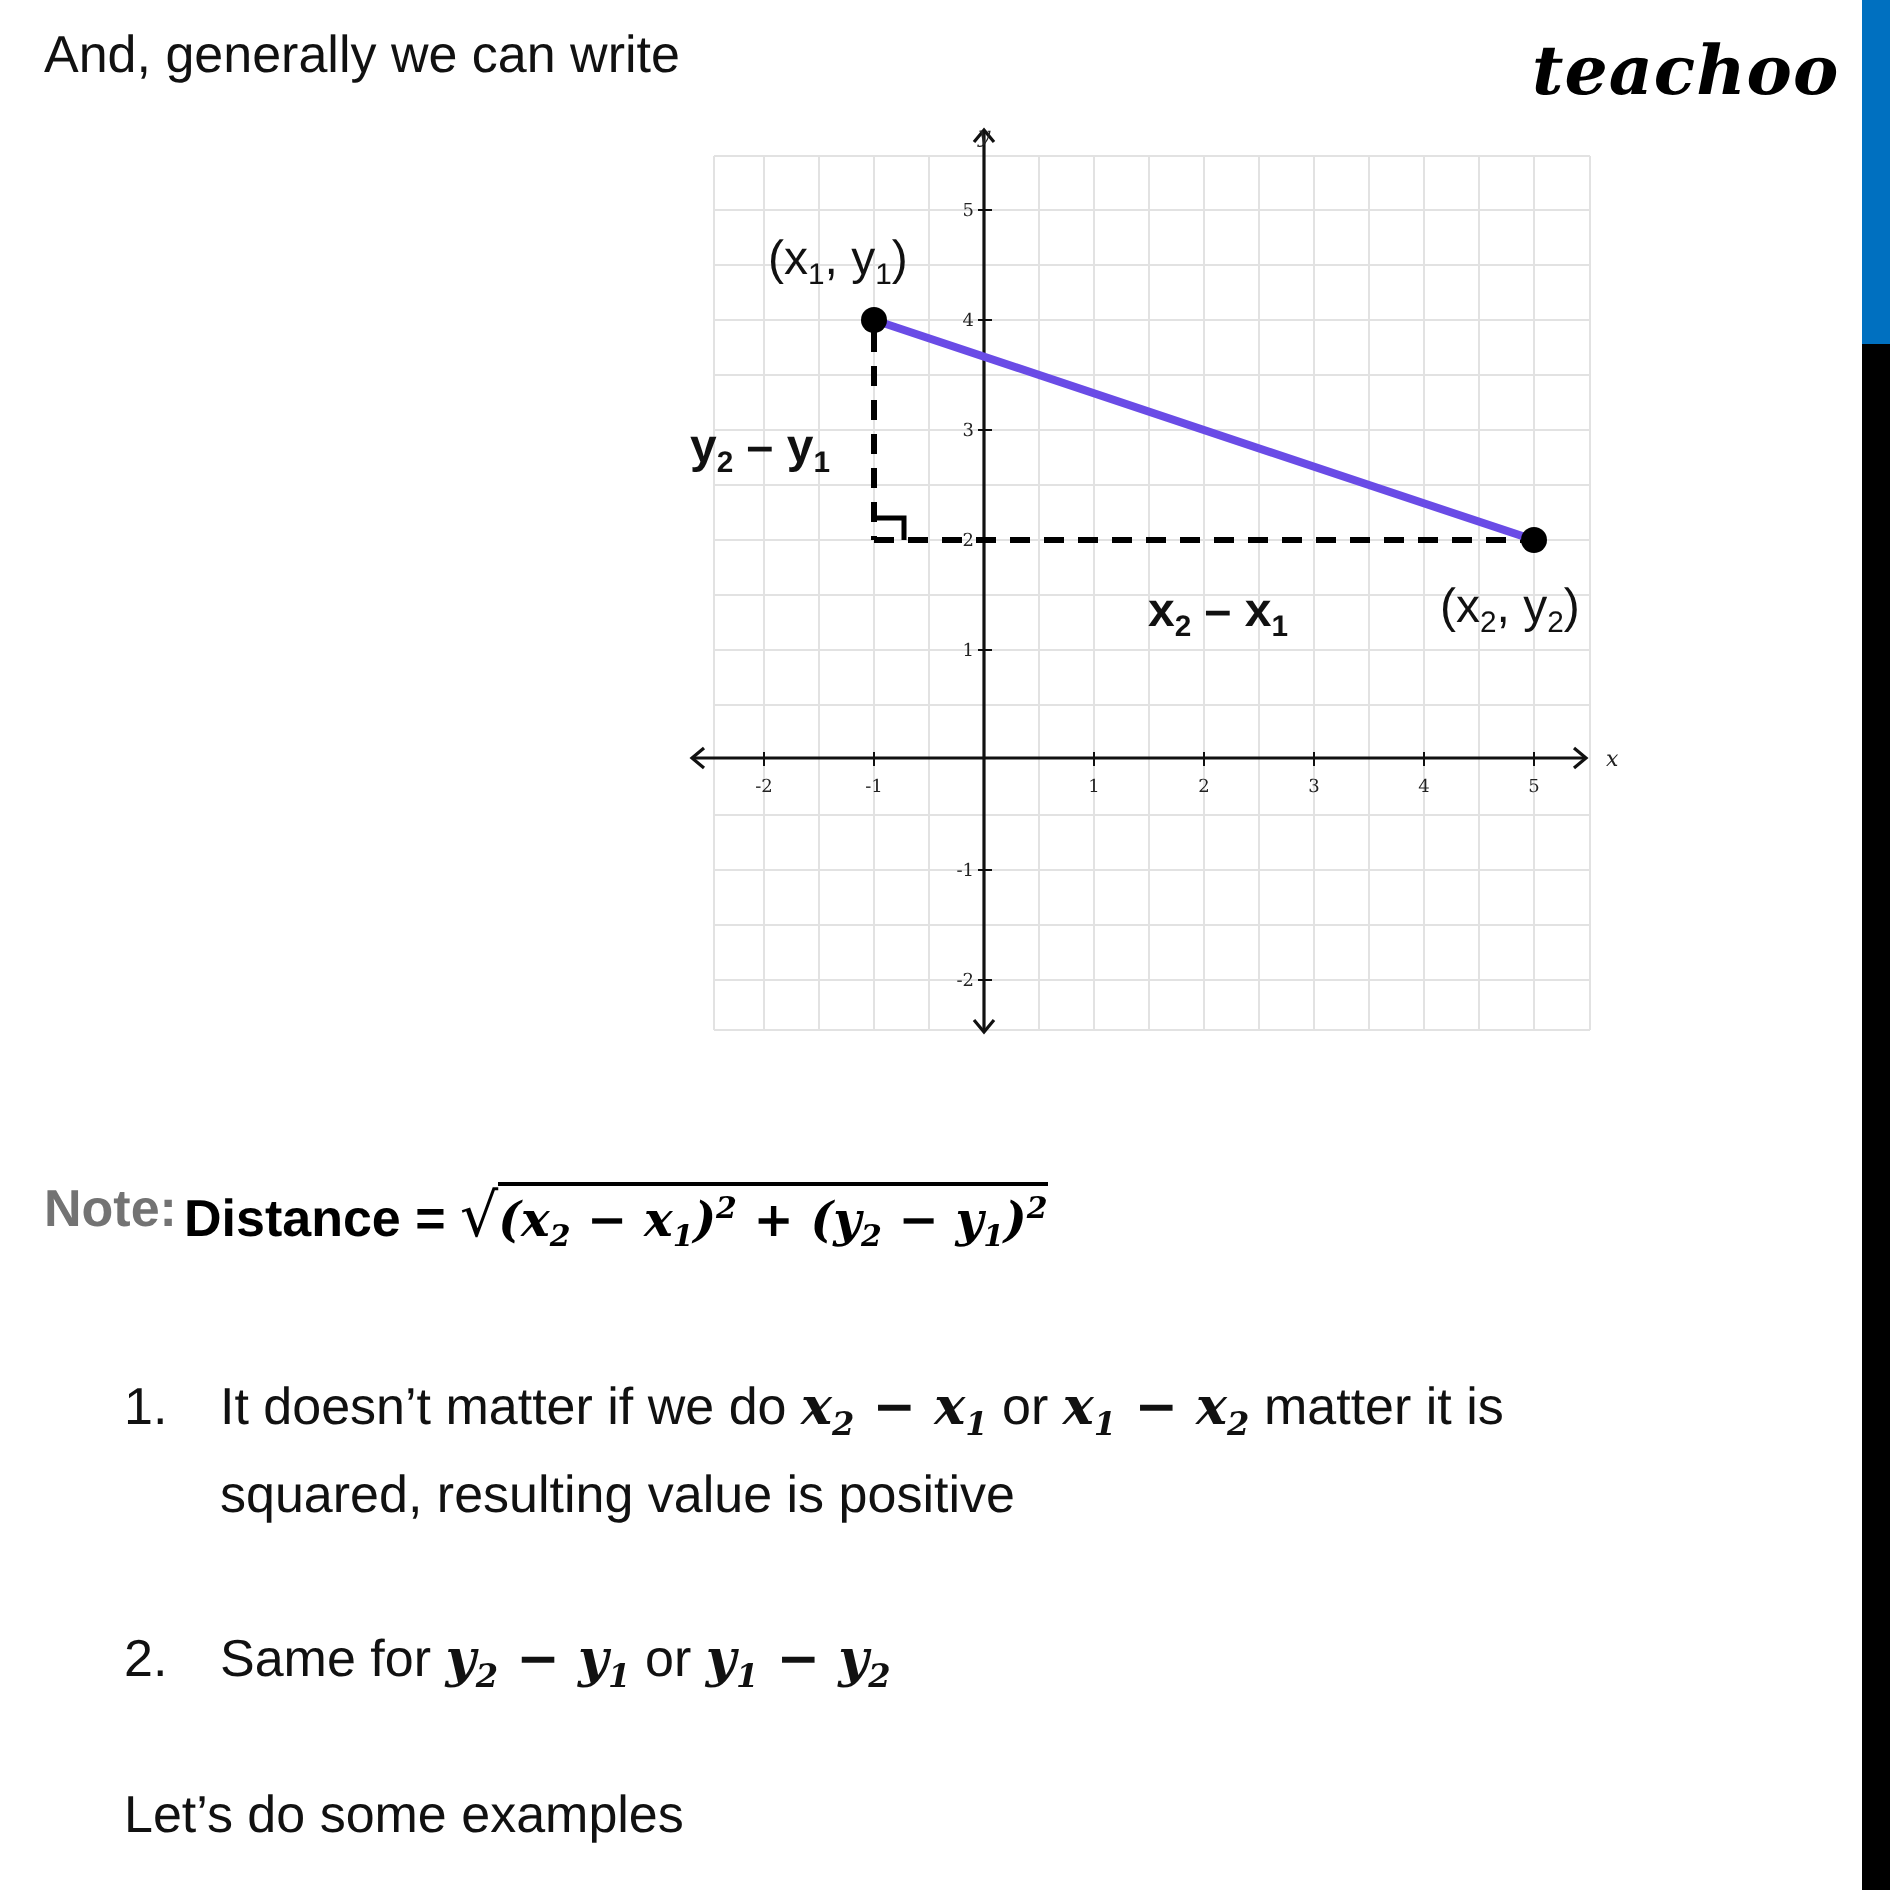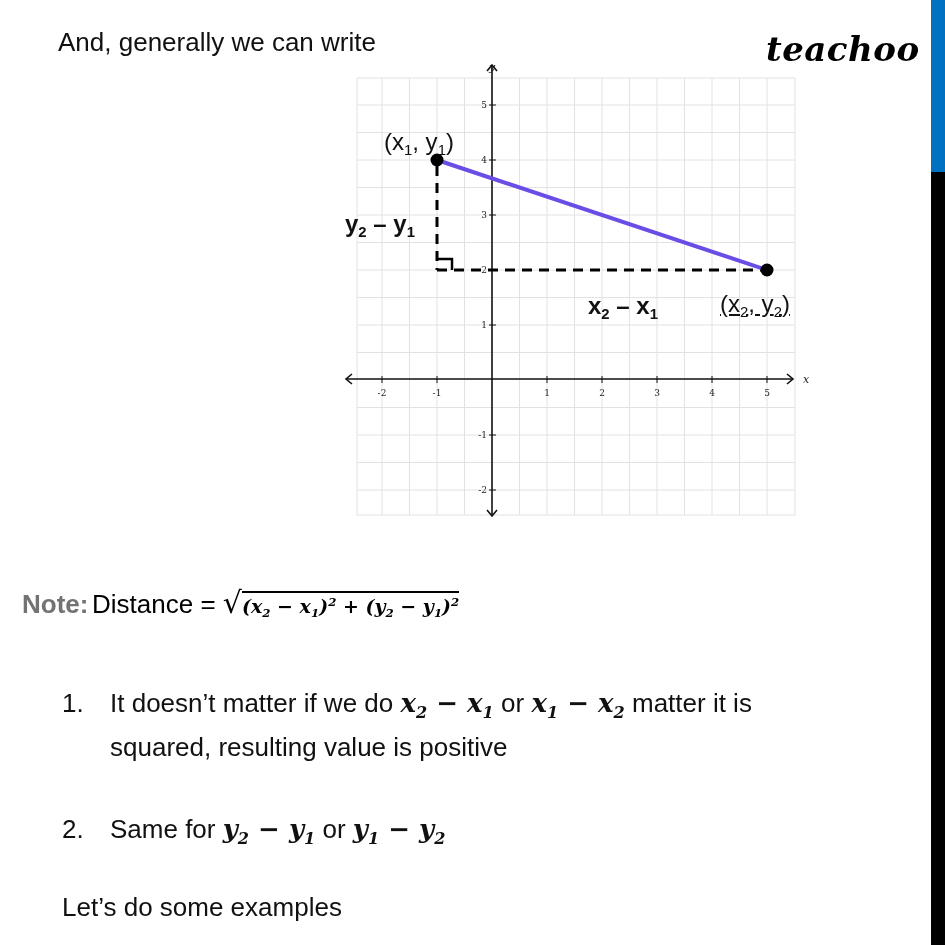--- a/index.html
+++ b/index.html
@@ -4,38 +4,38 @@
 <style>
   html, body { margin: 0; padding: 0; }
   body {
     width: 945px; height: 945px; position: relative; overflow: hidden;
     background: #ffffff; font-family: "Liberation Sans", sans-serif; color: #000;
   }
   .abs { position: absolute; white-space: nowrap; }
   .txt { font-family: "Liberation Sans", sans-serif; font-size: 26px; color: #111; }
   .logo {
     font-family: "DejaVu Serif", serif; font-style: italic; font-weight: bold;
-    font-size: 34px; letter-spacing: 0.5px; color: #000; margin-top: 13px;
+    font-size: 34px; letter-spacing: 0.5px; color: #000;
   }
   .strip-blue { position: absolute; left: 931px; top: 0; width: 14px; height: 172px; }
   .strip-black { position: absolute; left: 931px; top: 172px; width: 14px; height: 773px; }
   .math { font-family: "DejaVu Serif", serif; font-style: italic; font-weight: bold; }
   .sub { font-size: 0.62em; vertical-align: -0.35em; }
   .sup { font-size: 0.62em; vertical-align: 0.6em; }
   .note { font-weight: bold; font-size: 26px; }
   .sqrt-wrap { display: inline-block; position: relative; }
   .sqrt-bar { border-top: 2px solid #000; padding-top: 2px; display: inline-block; }
   .graph-label { font-family: "Liberation Sans", sans-serif; font-size: 24px; color: #111; }
   .graph-label.bold { font-weight: bold; text-align: center; }
   svg text { font-family: "DejaVu Serif", serif; }
 </style>
 </head>
 <body>
 
-<div class="abs txt" style="left:22px; top:27px;margin-left:36px;">And, generally we can write</div>
+<div class="abs txt" style="left:22px; top:12px;">And, generally we can write</div>
 <div class="abs logo" style="left:766px; top:16px;">teachoo</div>
 
 <div class="strip-blue" style="background:#0070C0;"></div>
 <div class="strip-black" style="background:#000;"></div>
 
 <svg class="abs" style="left:0; top:0;" width="945" height="945" viewBox="0 0 945 945">
 
   <g stroke="#E2E2E2" stroke-width="1">
 
     <line x1="357" y1="78" x2="357" y2="515"></line>
@@ -123,37 +123,37 @@
   <line x1="437" y1="270" x2="767" y2="270" stroke="#000" stroke-width="3" stroke-dasharray="10,7"></line>
 
   <polyline points="437,259 452,259 452,270" fill="none" stroke="#000" stroke-width="2.5"></polyline>
 
   <line x1="437" y1="160" x2="767" y2="270" stroke="#6A4CE6" stroke-width="4" stroke-linecap="round"></line>
 
   <circle cx="437" cy="160" r="6.5" fill="#000"></circle>
   <circle cx="767" cy="270" r="6.5" fill="#000"></circle>
 </svg>
 
-<div class="abs graph-label" style="left:384px; top:128px;">
+<div class="abs graph-label" style="left:384px; top:116px;">
   <span>(x</span><span class="sub">1</span><span>, y</span><span class="sub">1</span><span>)</span>
 </div>
-<div class="abs graph-label" style="left:720px; top:290px;text-decoration:underline;">
+<div class="abs graph-label" style="left:720px; top:290px;">
   <span>(x</span><span class="sub">2</span><span>, y</span><span class="sub">2</span><span>)</span>
 </div>
 <div class="abs graph-label bold" style="left:345px; top:210px;">
   <span>y</span><span class="sub">2</span><span> – </span><span>y</span><span class="sub">1</span>
 </div>
-<div class="abs graph-label bold" style="left:588px; top:292px;">
+<div class="abs graph-label bold" style="left:574px; top:292px;">
   <span>x</span><span class="sub">2</span><span> – </span><span>x</span><span class="sub">1</span>
 </div>
 
 <div class="abs" style="left:92px; top:548px; font-size:26px;">
-  <span style="font-weight:normal;">Distance =</span>
+  <span style="font-weight:bold;">Distance =</span>
   <span class="sqrt-wrap">
-    <span style="font-family:'DejaVu Serif',serif; font-size:30px;">√</span><span class="sqrt-bar math" style="font-size:19px;margin-top:43px;">(x<span class="sub">2</span> − x<span class="sub">1</span>)<span class="sup">2</span> + (y<span class="sub">2</span> − y<span class="sub">1</span>)<span class="sup">2</span></span>
+    <span style="font-family:'DejaVu Serif',serif; font-size:30px;">√</span><span class="sqrt-bar math" style="font-size:24px;margin-top:43px;">(x<span class="sub">2</span> − x<span class="sub">1</span>)<span class="sup">2</span> + (y<span class="sub">2</span> − y<span class="sub">1</span>)<span class="sup">2</span></span>
   </span>
 </div>
 
 <div class="abs note" style="left:22px; top:589px; color:#737373;">Note:</div>
 
 <div class="abs txt" style="left:62px; top:688px;">1.</div>
 <div class="abs txt" style="left:110px; top:688px;">
   <span>It doesn’t matter if we do </span><span class="math"><span>x</span><span class="sub">2</span><span> − </span><span>x</span><span class="sub">1</span></span><span> or </span><span class="math"><span>x</span><span class="sub">1</span><span> − </span><span>x</span><span class="sub">2</span></span><span> matter it is</span>
 </div>
 <div class="abs txt" style="left:110px; top:732px;text-align:center;">squared, resulting value is positive</div>

